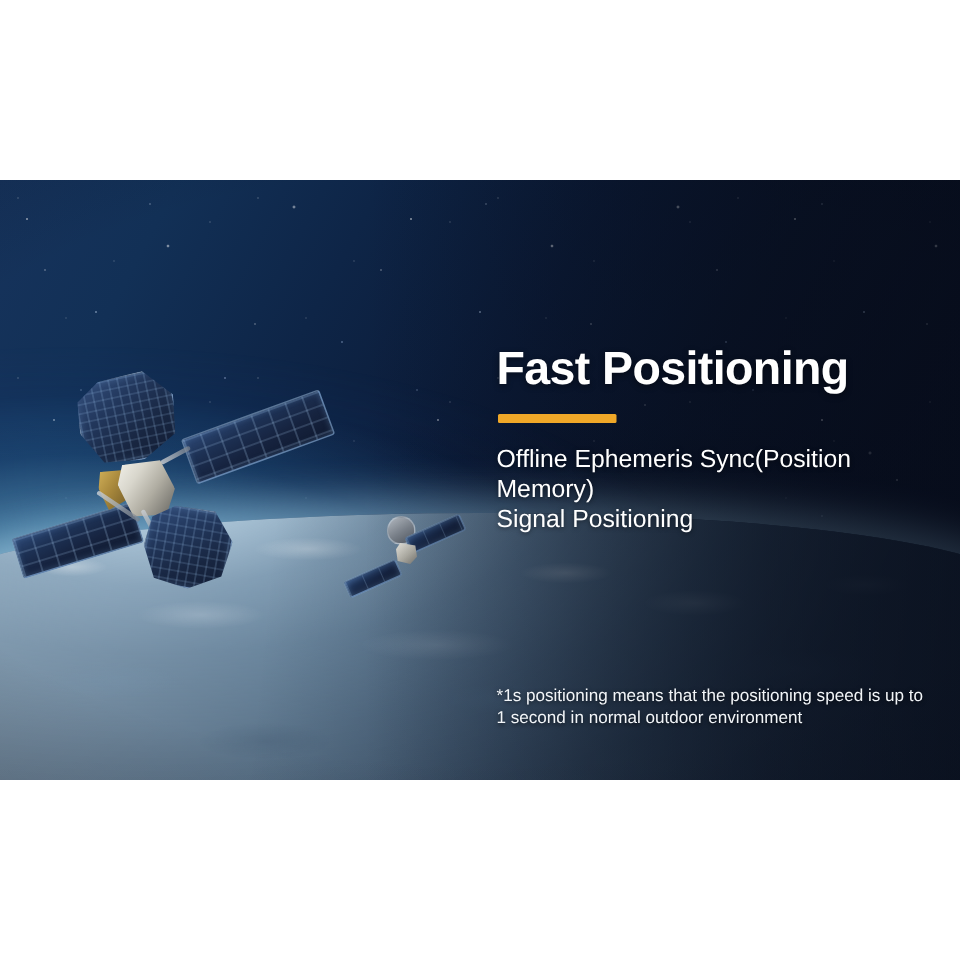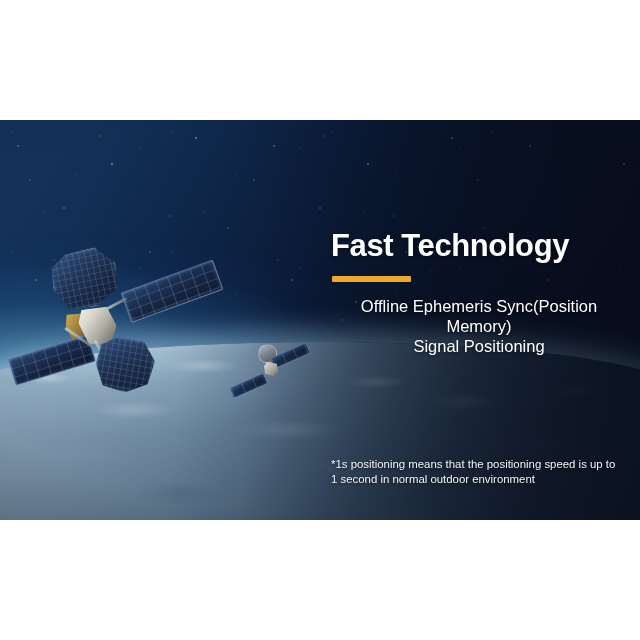--- a/index.html
+++ b/index.html
@@ -188,21 +188,20 @@
     color:#ffffff;text-shadow:0 1px 4px rgba(0,0,0,.45);white-space:nowrap;
   }
   .rule{
     position:absolute;left:1px;top:156px;width:79px;height:6px;
     background:#f0a828;border-radius:1px;
   }
   .bullets{
     position:absolute;left:0;top:176px;width:296px;
     font-size:16.5px;line-height:20px;color:#ffffff;
     text-shadow:0 1px 3px rgba(0,0,0,.5);
-    text-align:center;
   }
   .bullets div{white-space:pre-wrap;}
   .note{
     position:absolute;left:0;top:337px;width:290px;
     font-size:11.4px;line-height:15px;color:#f2f5f8;
     text-shadow:0 1px 3px rgba(0,0,0,.6);
   }
 </style>
 </head>
 <body>
@@ -253,21 +252,21 @@
         </div>
       <div class="panel pfar-l">
           <div class="cell"></div>
         </div>
       <div class="bus-far"></div>
     </div>
 
     <div class="vignette"></div>
 
     <div class="copy">
-      <div class="title">Fast Technology</div>
+      <div class="title">Fast Positioning</div>
       <div class="rule"></div>
       <div class="bullets">
         <div>Offline Ephemeris Sync(Position
 Memory)</div>
         <div>Signal Positioning</div>
       </div>
       <div class="note">*1s positioning means that the positioning speed is up to 1 second in normal outdoor environment</div>
     </div>
 
   </div>

